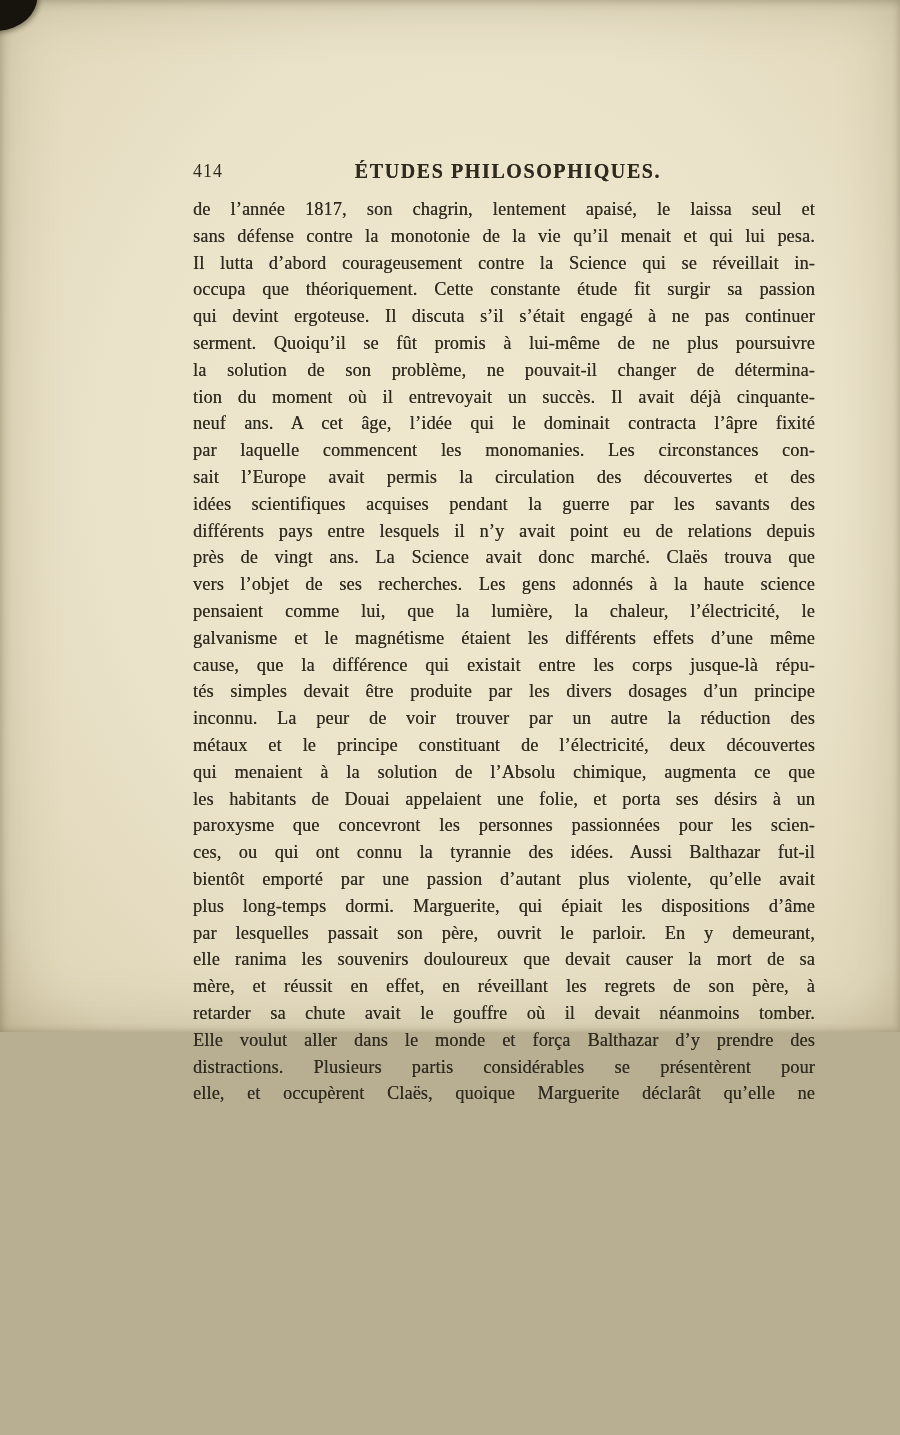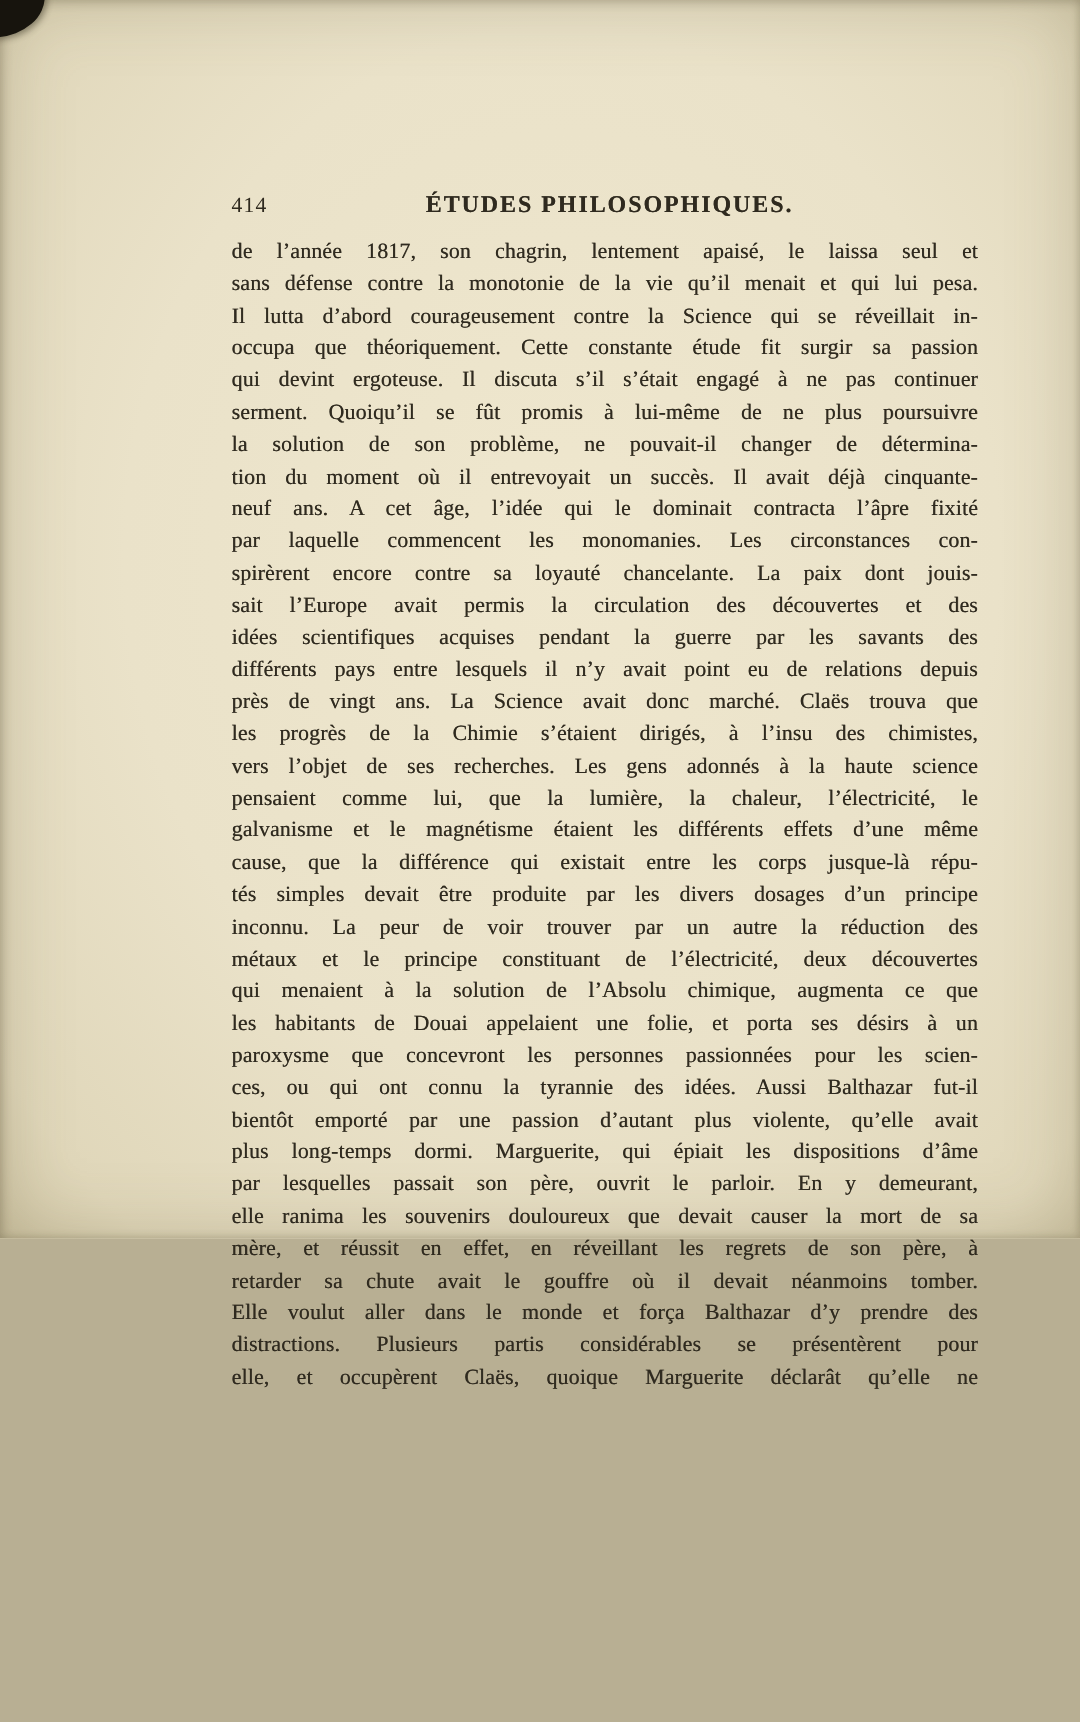--- a/index.html
+++ b/index.html
@@ -95,26 +95,24 @@
       <div class="text-line">de l’année 1817, son chagrin, lentement apaisé, le laissa seul et</div>
       <div class="text-line">sans défense contre la monotonie de la vie qu’il menait et qui lui pesa.</div>
       <div class="text-line">Il lutta d’abord courageusement contre la Science qui se réveillait in-</div>
       <div class="text-line">occupa que théoriquement. Cette constante étude fit surgir sa passion</div>
       <div class="text-line">qui devint ergoteuse. Il discuta s’il s’était engagé à ne pas continuer</div>
       <div class="text-line">serment. Quoiqu’il se fût promis à lui-même de ne plus poursuivre</div>
       <div class="text-line">la solution de son problème, ne pouvait-il changer de détermina-</div>
       <div class="text-line">tion du moment où il entrevoyait un succès. Il avait déjà cinquante-</div>
       <div class="text-line">neuf ans. A cet âge, l’idée qui le dominait contracta l’âpre fixité</div>
       <div class="text-line">par laquelle commencent les monomanies. Les circonstances con-</div>
-      <div class="text-line">spirèrent encore contre sa loyauté chancelante. La paix dont jouis-</div>
       <div class="text-line">sait l’Europe avait permis la circulation des découvertes et des</div>
       <div class="text-line">idées scientifiques acquises pendant la guerre par les savants des</div>
       <div class="text-line">différents pays entre lesquels il n’y avait point eu de relations depuis</div>
       <div class="text-line">près de vingt ans. La Science avait donc marché. Claës trouva que</div>
-      <div class="text-line">les progrès de la Chimie s’étaient dirigés, à l’insu des chimistes,</div>
       <div class="text-line">vers l’objet de ses recherches. Les gens adonnés à la haute science</div>
       <div class="text-line">pensaient comme lui, que la lumière, la chaleur, l’électricité, le</div>
       <div class="text-line">galvanisme et le magnétisme étaient les différents effets d’une même</div>
       <div class="text-line">cause, que la différence qui existait entre les corps jusque-là répu-</div>
       <div class="text-line">tés simples devait être produite par les divers dosages d’un principe</div>
       <div class="text-line">inconnu. La peur de voir trouver par un autre la réduction des</div>
       <div class="text-line">métaux et le principe constituant de l’électricité, deux découvertes</div>
       <div class="text-line">qui menaient à la solution de l’Absolu chimique, augmenta ce que</div>
       <div class="text-line">les habitants de Douai appelaient une folie, et porta ses désirs à un</div>
       <div class="text-line">paroxysme que concevront les personnes passionnées pour les scien-</div>

